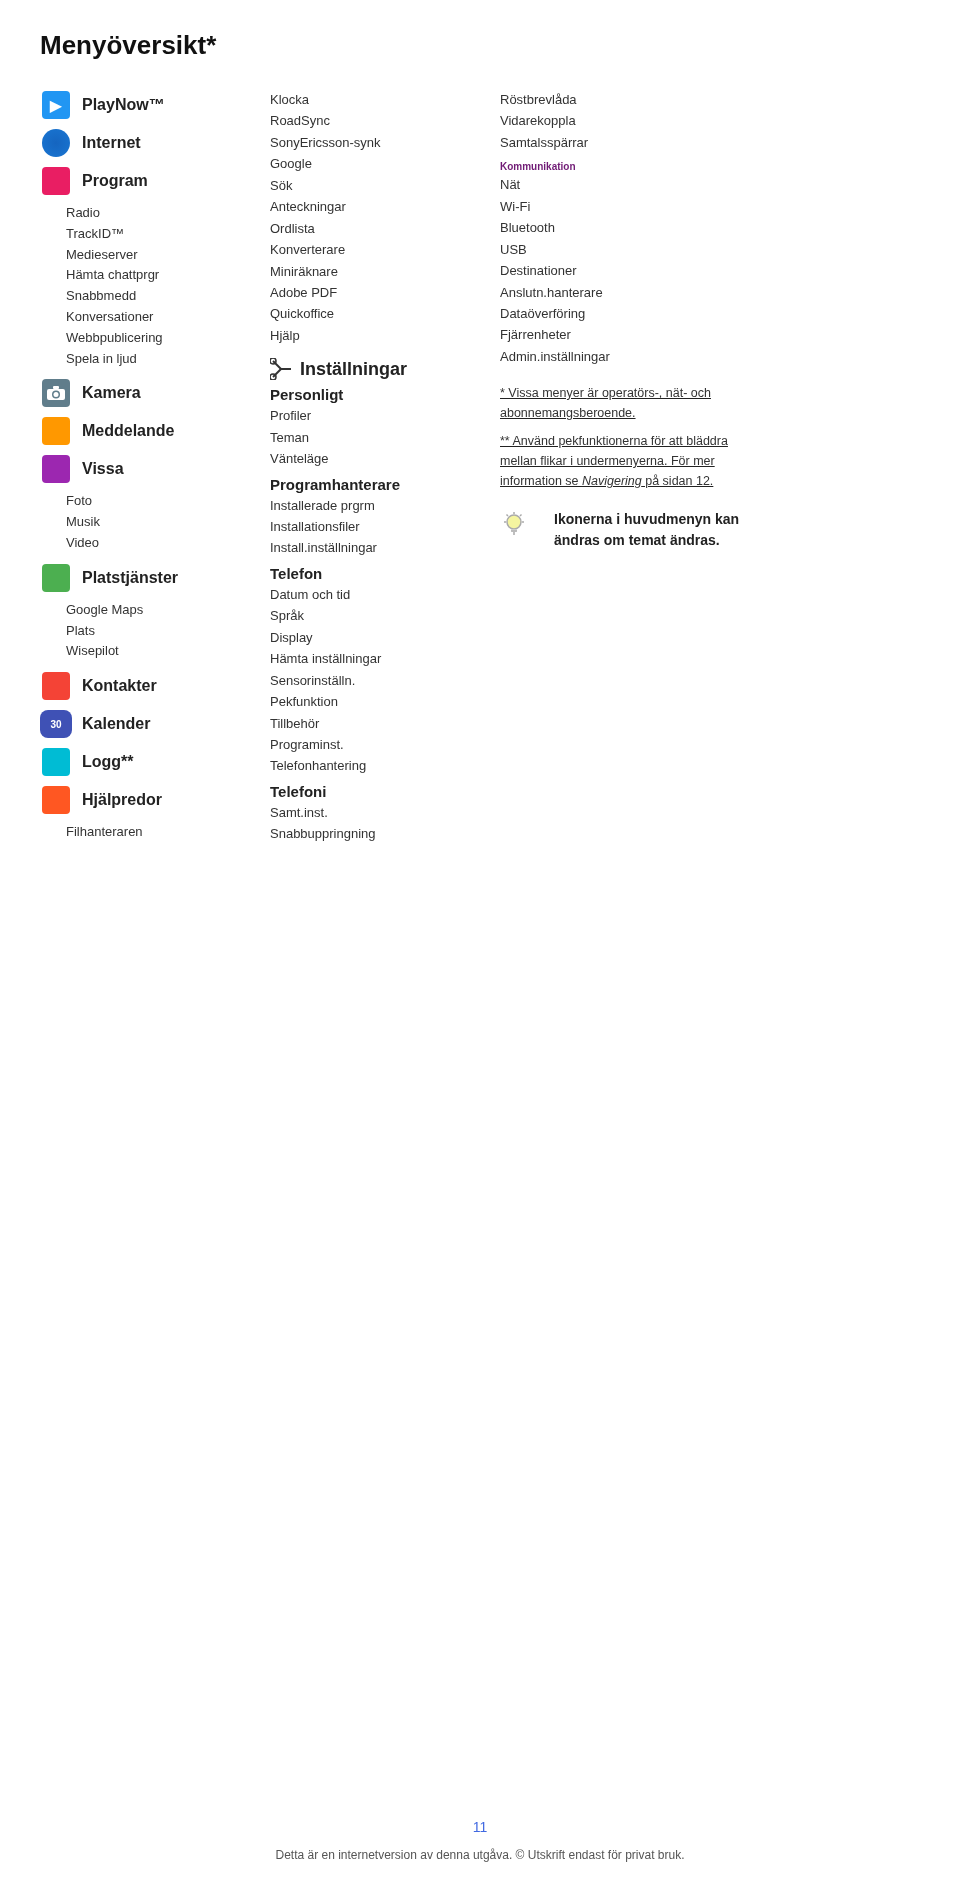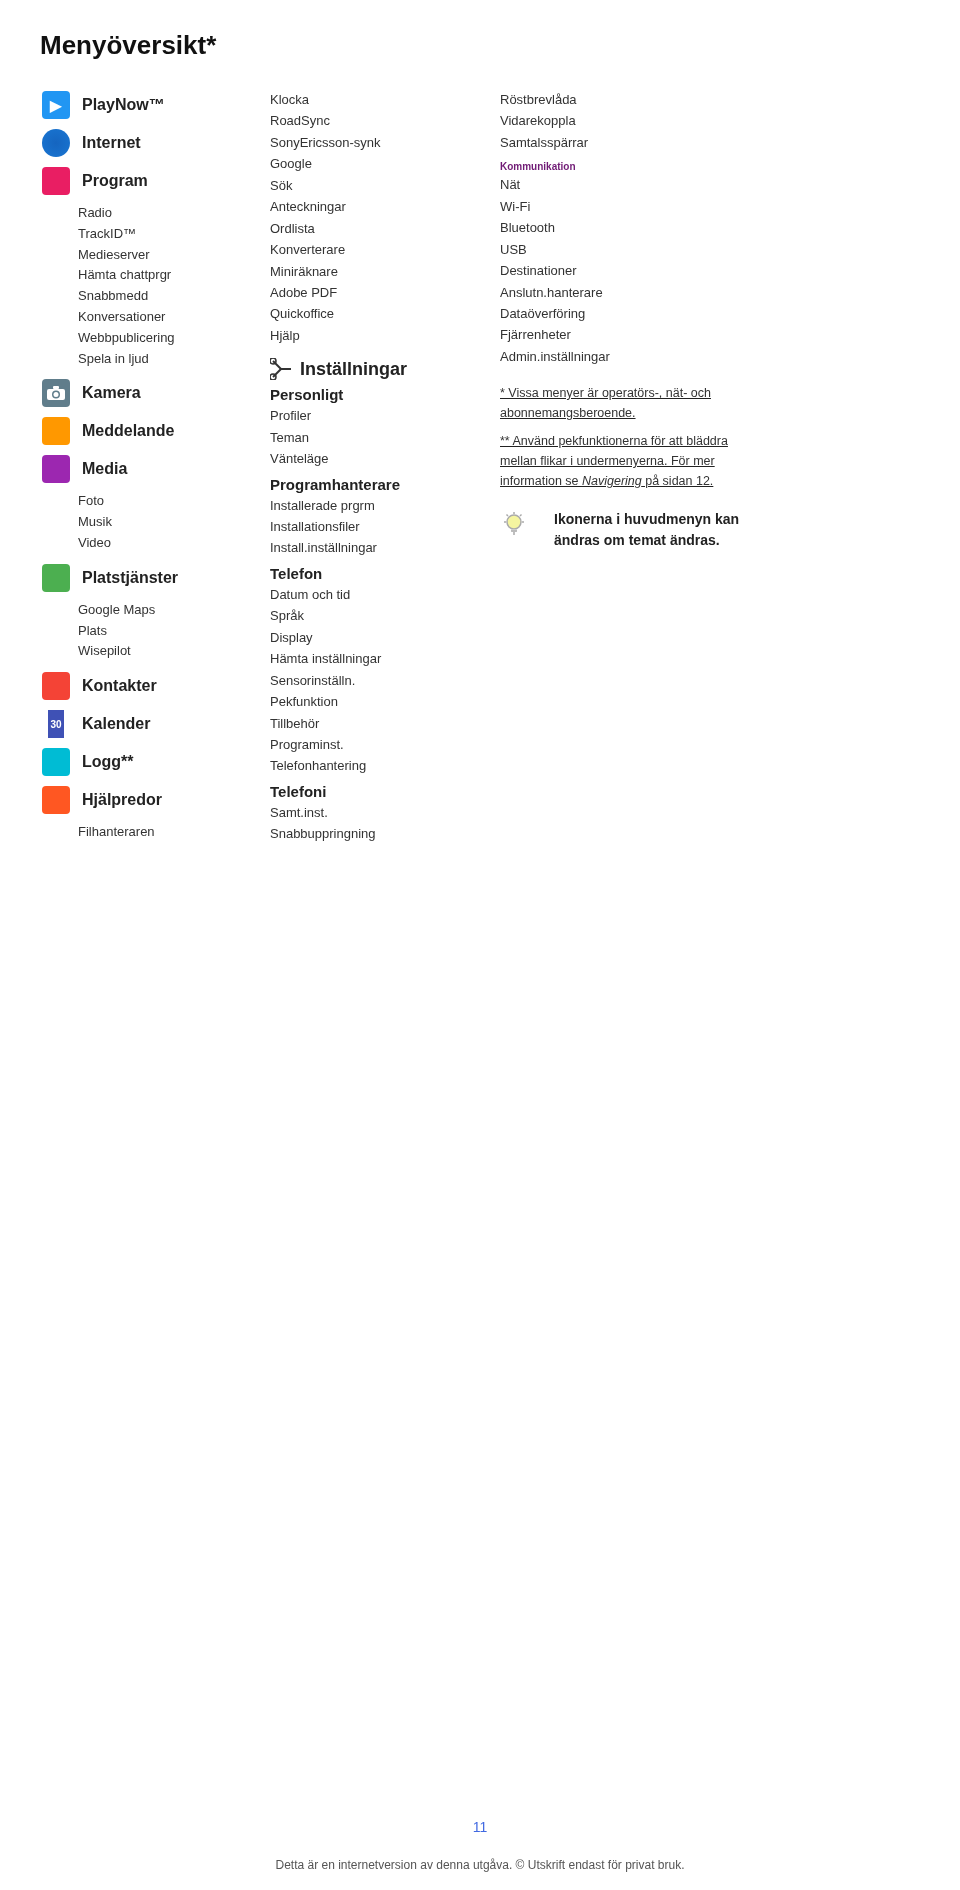--- a/index.html
+++ b/index.html
@@ -65,21 +65,21 @@
       align-items: center;
       justify-content: center;
     }
     .menu-item .item-label {
       font-size: 16px;
       font-weight: bold;
       color: #222;
     }
 
     .sub-items {
-      margin-left: 38px;
+      margin-left: 26px;
       margin-bottom: 8px;
     }
     .sub-items .sub-item {
       font-size: 13px;
       color: #333;
       line-height: 1.6;
     }
 
     
     .section-heading {
@@ -162,21 +162,21 @@
       position: absolute;
       bottom: 55px;
       left: 50%;
       transform: translateX(-50%);
       font-size: 14px;
       color: #4169e1;
       font-weight: normal;
     }
     .footer-text {
       position: absolute;
-      bottom: 18px;
+      bottom: 28px;
       left: 0;
       right: 0;
       text-align: center;
       font-size: 12px;
       color: #555;
     }
 
     
     .icon-playnow {
       background: #2196F3;
@@ -216,22 +216,22 @@
       border-radius: 4px;
       width: 28px; height: 28px;
     }
     .icon-kontakter {
       background: #F44336;
       border-radius: 4px;
       width: 28px; height: 28px;
     }
     .icon-kalender {
       background: #3F51B5;
-      border-radius: 0;
-      width: 16px; height: 28px;
+      border-radius: 8px;
+      width: 32px; height: 28px;
       display: flex; align-items: center; justify-content: center;
       color: white; font-size: 10px; font-weight: bold;
     }
     .icon-logg {
       background: #00BCD4;
       border-radius: 4px;
       width: 28px; height: 28px;
     }
     .icon-hjalp {
       background: #FF5722;
@@ -298,21 +298,21 @@
         <div class="icon">
           <div class="icon-meddelande"></div>
         </div>
         <span class="item-label">Meddelande</span>
       </div>
 
       <div class="menu-item">
         <div class="icon">
           <div class="icon-media"></div>
         </div>
-        <span class="item-label">Media</span>
+        <span class="item-label">Vissa</span>
       </div>
       <div class="sub-items">
         <div class="sub-item">Foto</div>
         <div class="sub-item">Musik</div>
         <div class="sub-item">Video</div>
       </div>
 
       <div class="menu-item">
         <div class="icon">
           <div class="icon-plats"></div>

